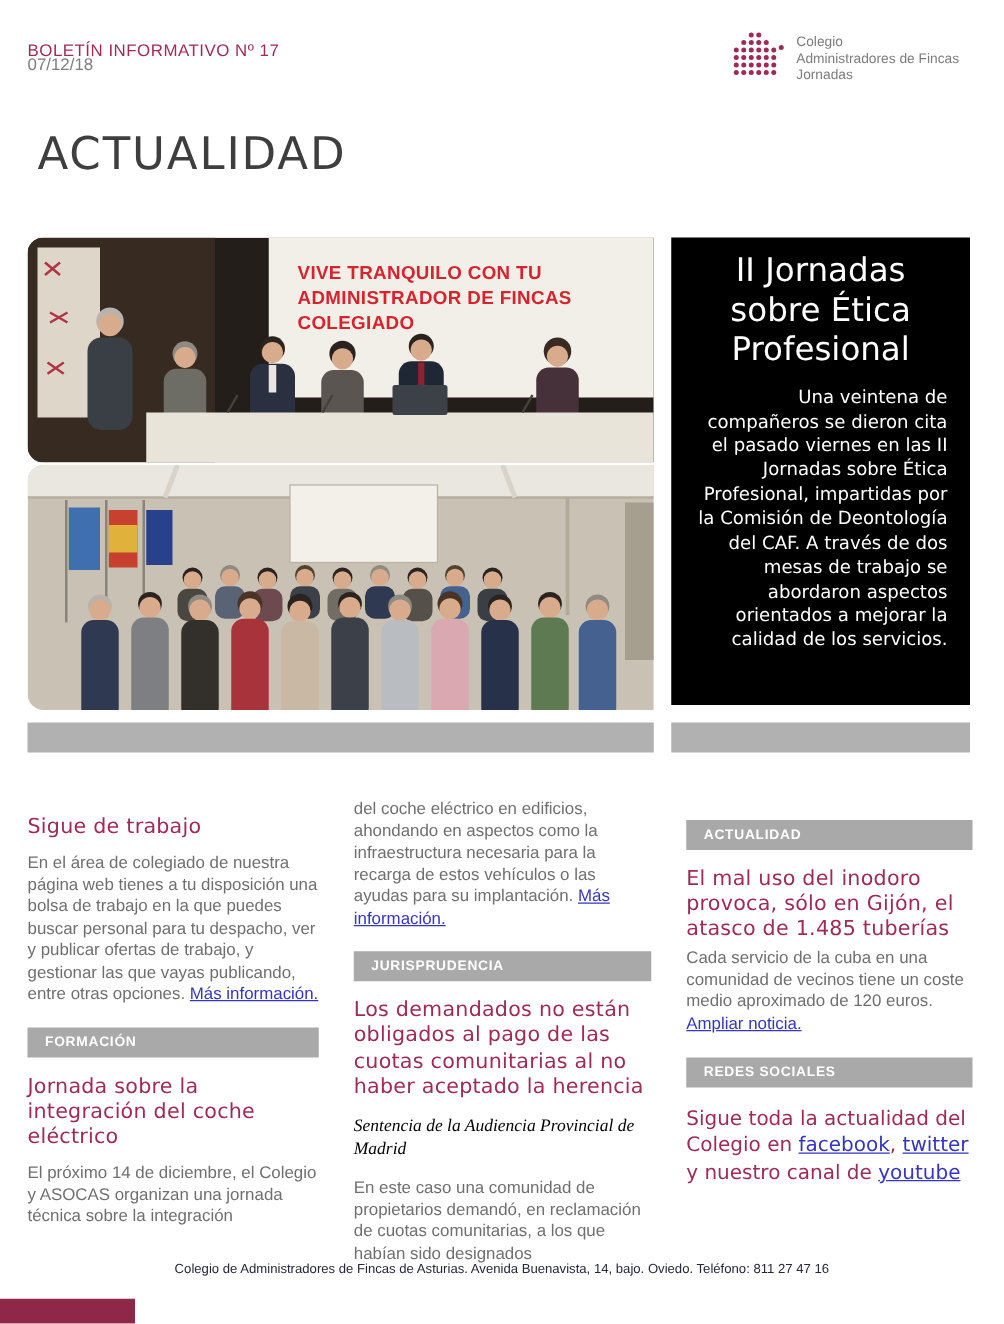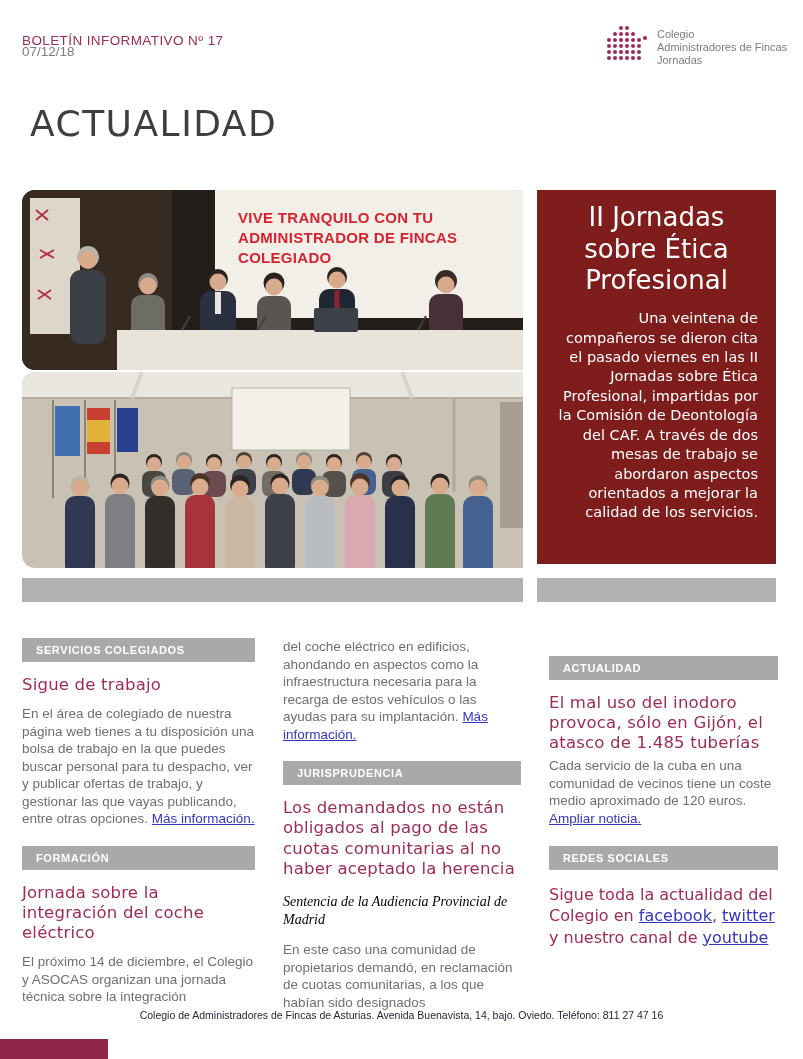--- a/index.html
+++ b/index.html
@@ -2,35 +2,35 @@
 <html><head>
 <meta charset="utf-8">
 <style>
   html,body{margin:0;padding:0;background:#ffffff;}
   .page{position:relative;width:803px;height:1059px;background:#ffffff;overflow:hidden;
         font-family:"Liberation Sans",sans-serif;}
 
   
   .bulletin{position:absolute;left:22px;top:22px;font-size:13.5px;letter-spacing:.4px;color:#9e2b55;margin-top:11px;}
   .date{position:absolute;left:22px;top:44px;font-size:13.5px;color:#7e7e7e;}
-  .logo{position:absolute;left:606px;top:24px;display:flex;align-items:flex-start;gap:9px;}
+  .logo{position:absolute;left:586px;top:24px;display:flex;align-items:flex-start;gap:9px;}
   .logo-text{font-size:11px;line-height:13px;color:#7c7c7c;padding-top:4px;}
 
   .page-title{position:absolute;left:30px;top:103px;font-size:36px;color:#3e3e3e;
               letter-spacing:1.5px;font-weight:400;font-family:"DejaVu Sans",sans-serif;}
 
   
   .photo{position:absolute;left:22px;width:597px;overflow:hidden;border-radius:13px;}
   .photo1{top:190px;height:180px;}
   .photo2{top:372px;height:196px;}
   .photo svg{display:block;}
   .photo text{font-family:"Liberation Sans",sans-serif;font-weight:bold;letter-spacing:.3px;}
 
   
-  .feature{position:absolute;left:537px;top:190px;width:239px;height:374px;background:#7f1d1d;
+  .feature{position:absolute;left:537px;top:190px;width:239px;height:374px;background:#000000;
            color:#ffffff;box-sizing:border-box;padding:6px 18px;overflow:hidden;
            font-family:"DejaVu Sans",sans-serif;}
   .feature h2{margin:6px 0 12px;font-size:26px;line-height:1.22;text-align:center;font-weight:400;}
   .feature p{margin:0;font-size:14.5px;line-height:1.34;text-align:right;font-weight:400;}
 
   
   .cap-bar{position:absolute;top:578px;height:24px;background:#b1b1b1;}
   .cap-left{left:22px;width:501px;}
   .cap-right{left:537px;width:239px;}
 
@@ -295,21 +295,20 @@
 
   <div class="feature">
     <h2>II Jornadas sobre Ética Profesional</h2>
     <p>Una veintena de compañeros se dieron cita el pasado viernes en las II Jornadas sobre Ética Profesional, impartidas por la Comisión de Deontología del CAF. A través de dos mesas de trabajo se abordaron aspectos orientados a mejorar la calidad de los servicios.</p>
   </div>
 
   <div class="cap-bar cap-left"></div>
   <div class="cap-bar cap-right"></div>
 
   <div class="col col1">
-    <div class="sec-bar">SERVICIOS COLEGIADOS</div>
     <div class="art-title">Sigue de trabajo</div>
     <p class="body-text">
       <span>En el área de colegiado de nuestra página web tienes a tu disposición una bolsa de trabajo en la que puedes buscar personal para tu despacho, ver y publicar ofertas de trabajo, y gestionar las que vayas publicando, entre otras opciones.</span>
       <a class="lnk">Más información.</a>
     </p>
     <div class="sec-bar mt">FORMACIÓN</div>
     <div class="art-title">Jornada sobre la integración del coche eléctrico</div>
     <p class="body-text">El próximo 14 de diciembre, el Colegio y ASOCAS organizan una jornada técnica sobre la integración</p>
   </div>
 

